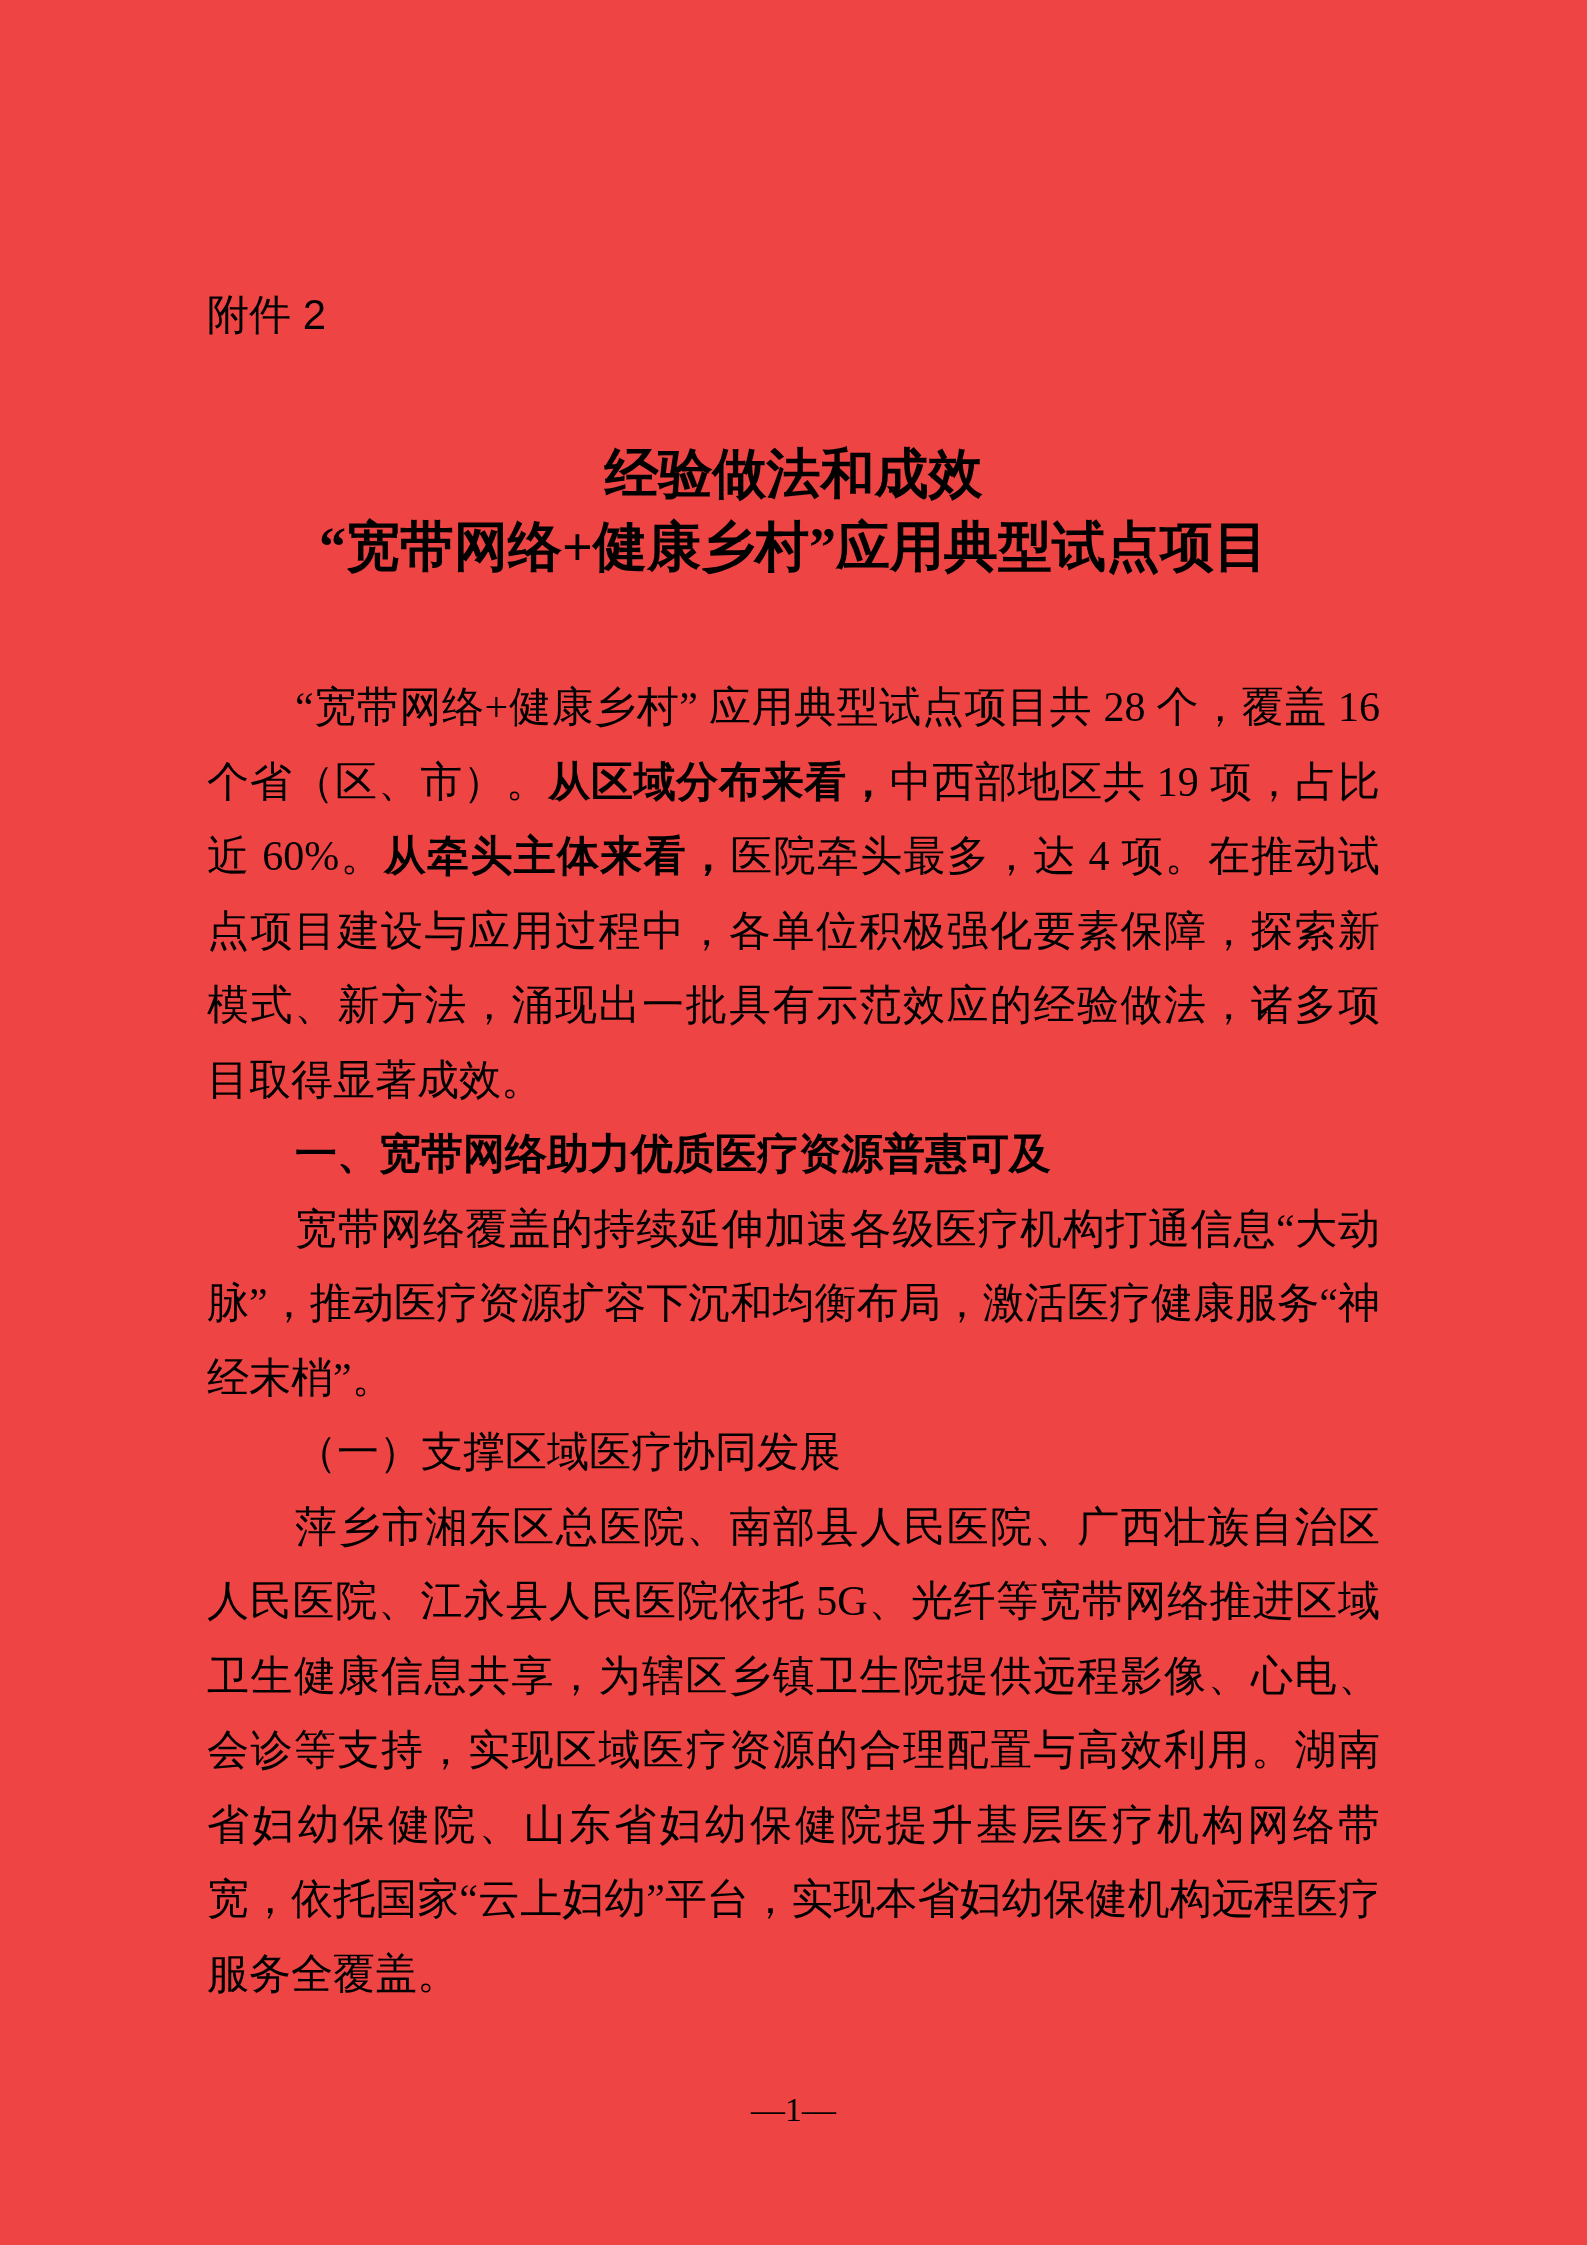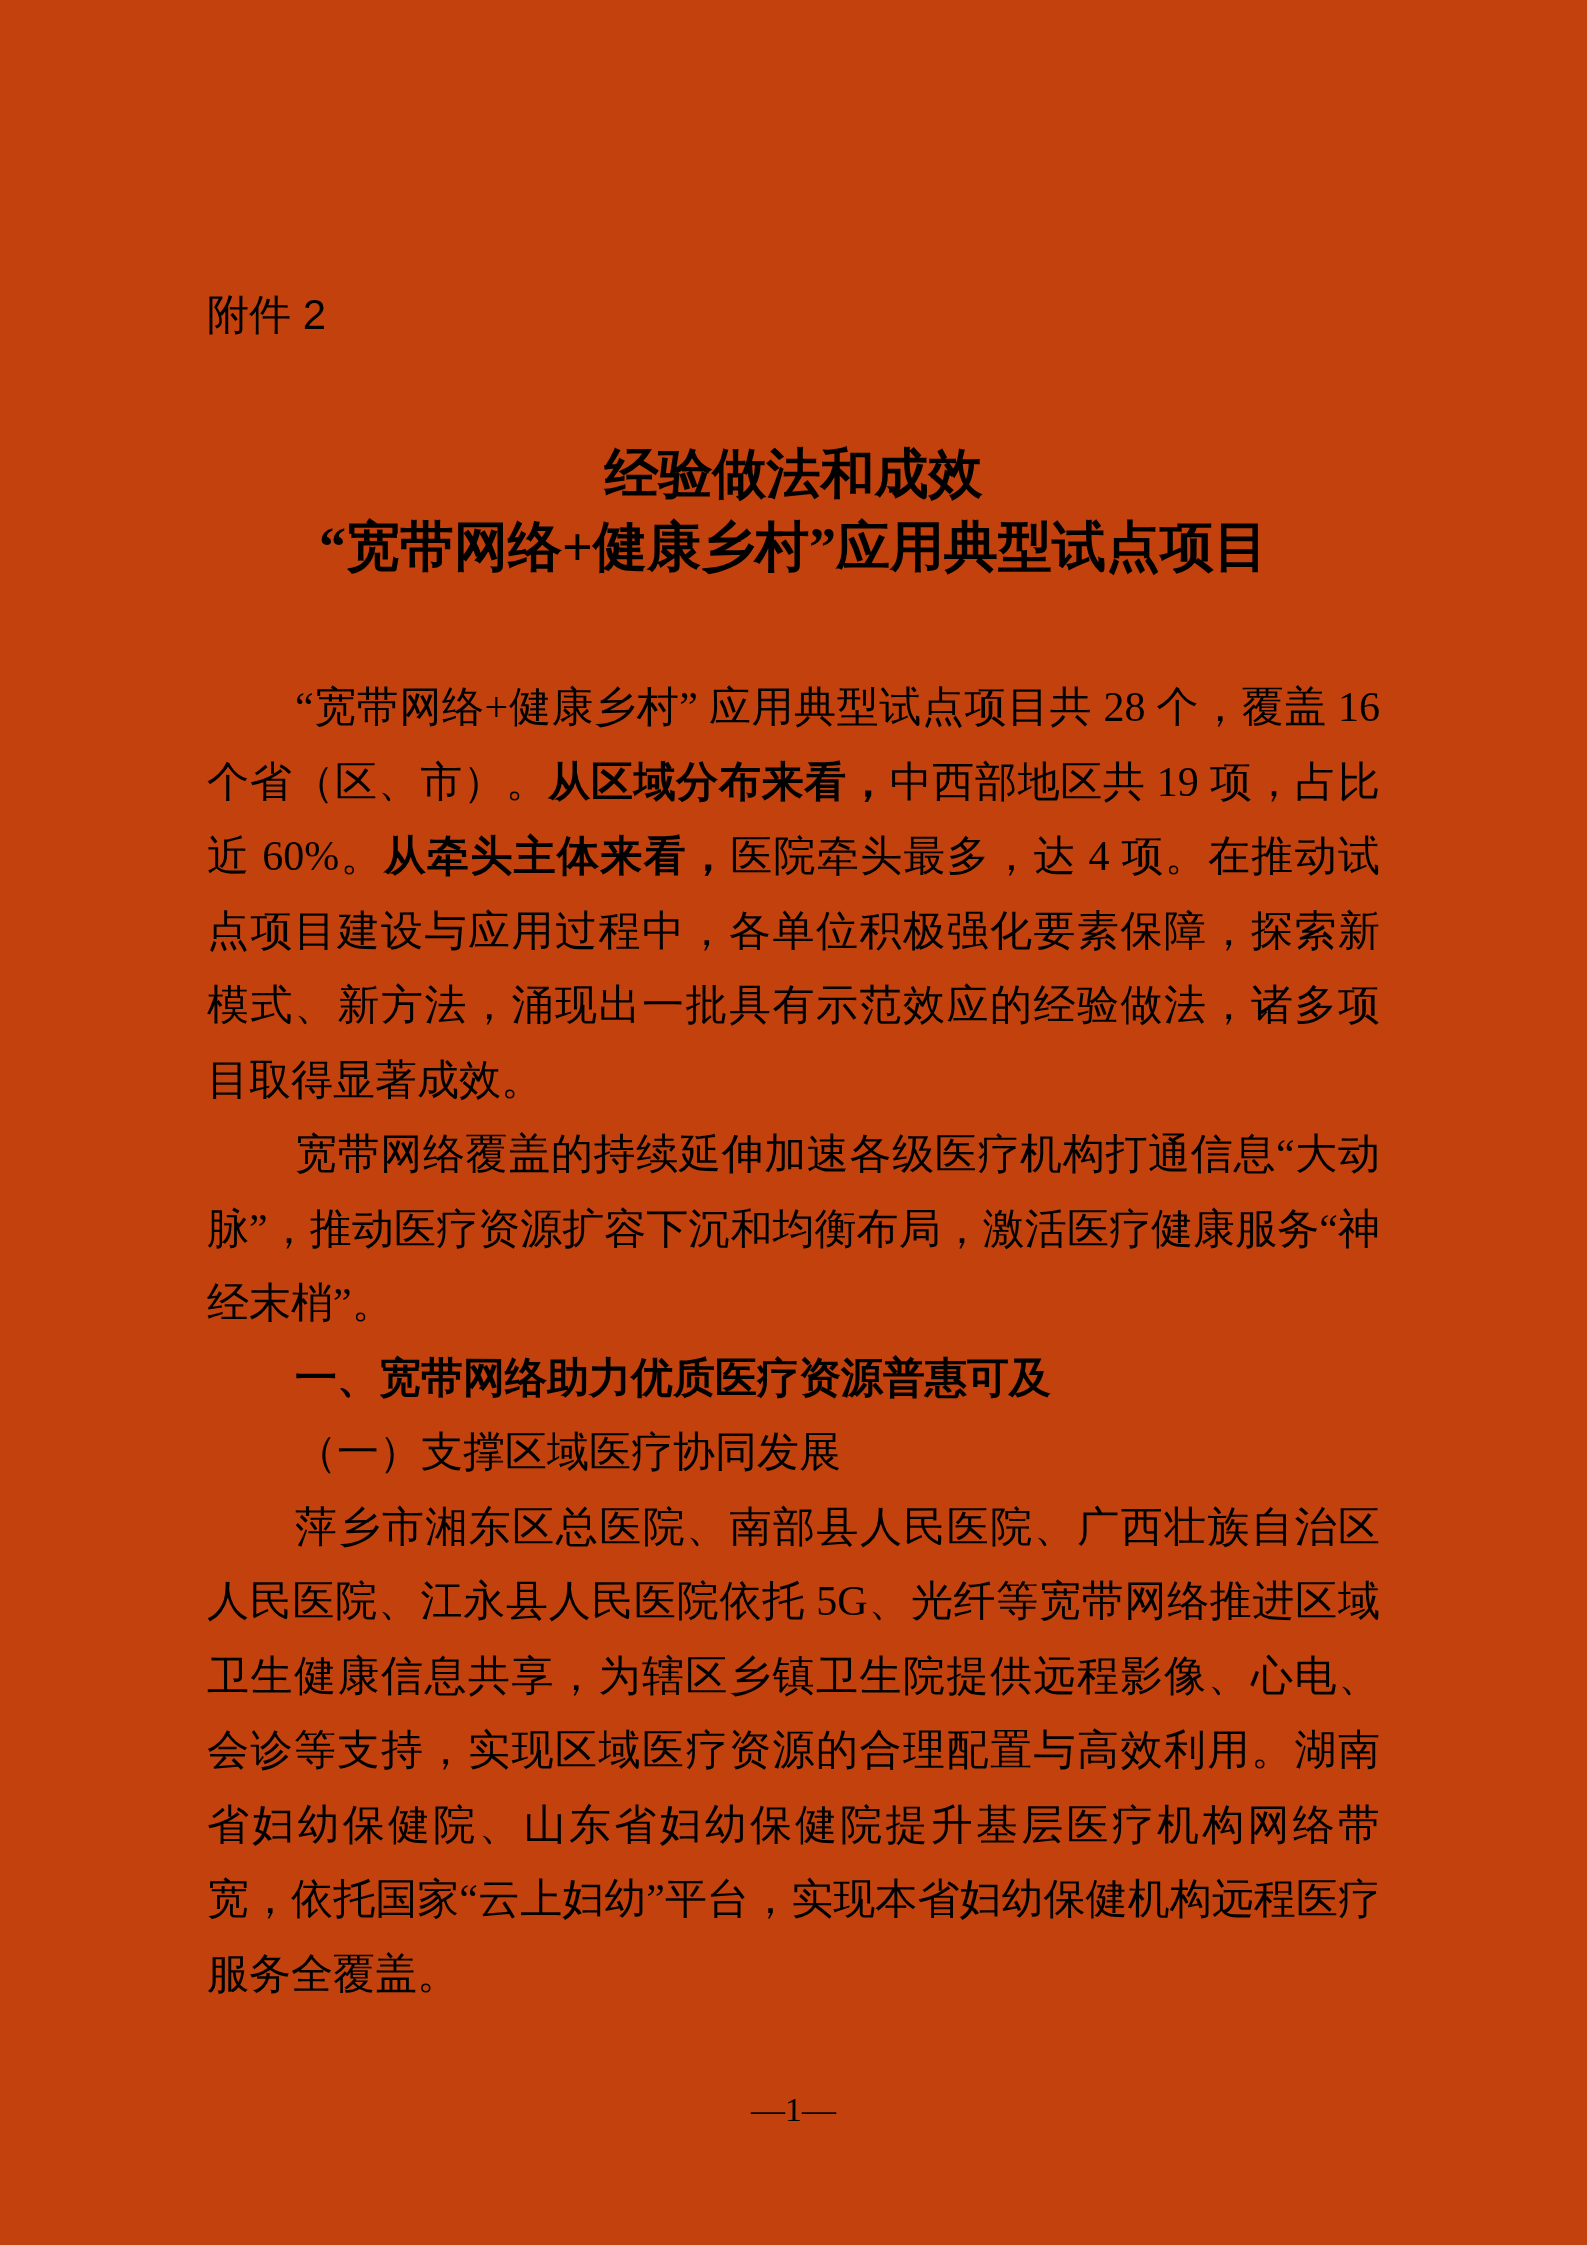--- a/index.html
+++ b/index.html
@@ -5,21 +5,21 @@
   html, body {
     margin: 0;
     padding: 0;
     background: #e9e9e9;
   }
   .page {
     position: relative;
     width: 1587px;
     height: 2245px;
     margin: 0 auto;
-    background: #c2410c;
+    background: #ef4444;
     color: #000000;
     overflow: hidden;
     font-family: "Liberation Serif", serif;
   }
   .attachment {
     position: absolute;
     left: 207px;
     top: 290px;
     font-size: 42px;
     line-height: 50px;
@@ -88,21 +88,21 @@
 
   <div class="attachment">附件 2</div>
 
   <h1 class="doc-title">
     <span class="title-line">经验做法和成效</span>
     <span class="title-line">“宽带网络+健康乡村”应用典型试点项目</span>
   </h1>
 
   <div class="doc-body" id="doc-body">
       <p class="para paragraph"><span class="seg normal">“宽带网络+健康乡村” 应用典型试点项目共 28 个，覆盖 16 个省（区、市）。</span><span class="seg bold-hei">从区域分布来看，</span><span class="seg normal">中西部地区共 19 项，占比近 60%。</span><span class="seg bold-hei">从牵头主体来看，</span><span class="seg normal">医院牵头最多，达 4 项。在推动试点项目建设与应用过程中，各单位积极强化要素保障，探索新模式、新方法，涌现出一批具有示范效应的经验做法，诸多项目取得显著成效。</span></p>
+      <p class="para heading-1"><span class="seg heading-hei">一、宽带网络助力优质医疗资源普惠可及</span></p>
       <p class="para paragraph"><span class="seg normal">宽带网络覆盖的持续延伸加速各级医疗机构打通信息“大动脉”，推动医疗资源扩容下沉和均衡布局，激活医疗健康服务“神经末梢”。</span></p>
-      <p class="para heading-1"><span class="seg heading-hei">一、宽带网络助力优质医疗资源普惠可及</span></p>
       <p class="para heading-2"><span class="seg heading-kai">（一）支撑区域医疗协同发展</span></p>
       <p class="para paragraph"><span class="seg bold-kai">萍乡市湘东区总医院、南部县人民医院、广西壮族自治区人民医院、江永县人民医院</span><span class="seg normal">依托 5G、光纤等宽带网络推进区域卫生健康信息共享，为辖区乡镇卫生院提供远程影像、心电、会诊等支持，实现区域医疗资源的合理配置与高效利用。</span><span class="seg bold-kai">湖南省妇幼保健院、山东省妇幼保健院</span><span class="seg normal">提升基层医疗机构网络带宽，依托国家“云上妇幼”平台，实现本省妇幼保健机构远程医疗服务全覆盖。</span></p>
     </div>
 
   <div class="page-footer">—1—</div>
 
 </div>
 
 </body></html>

